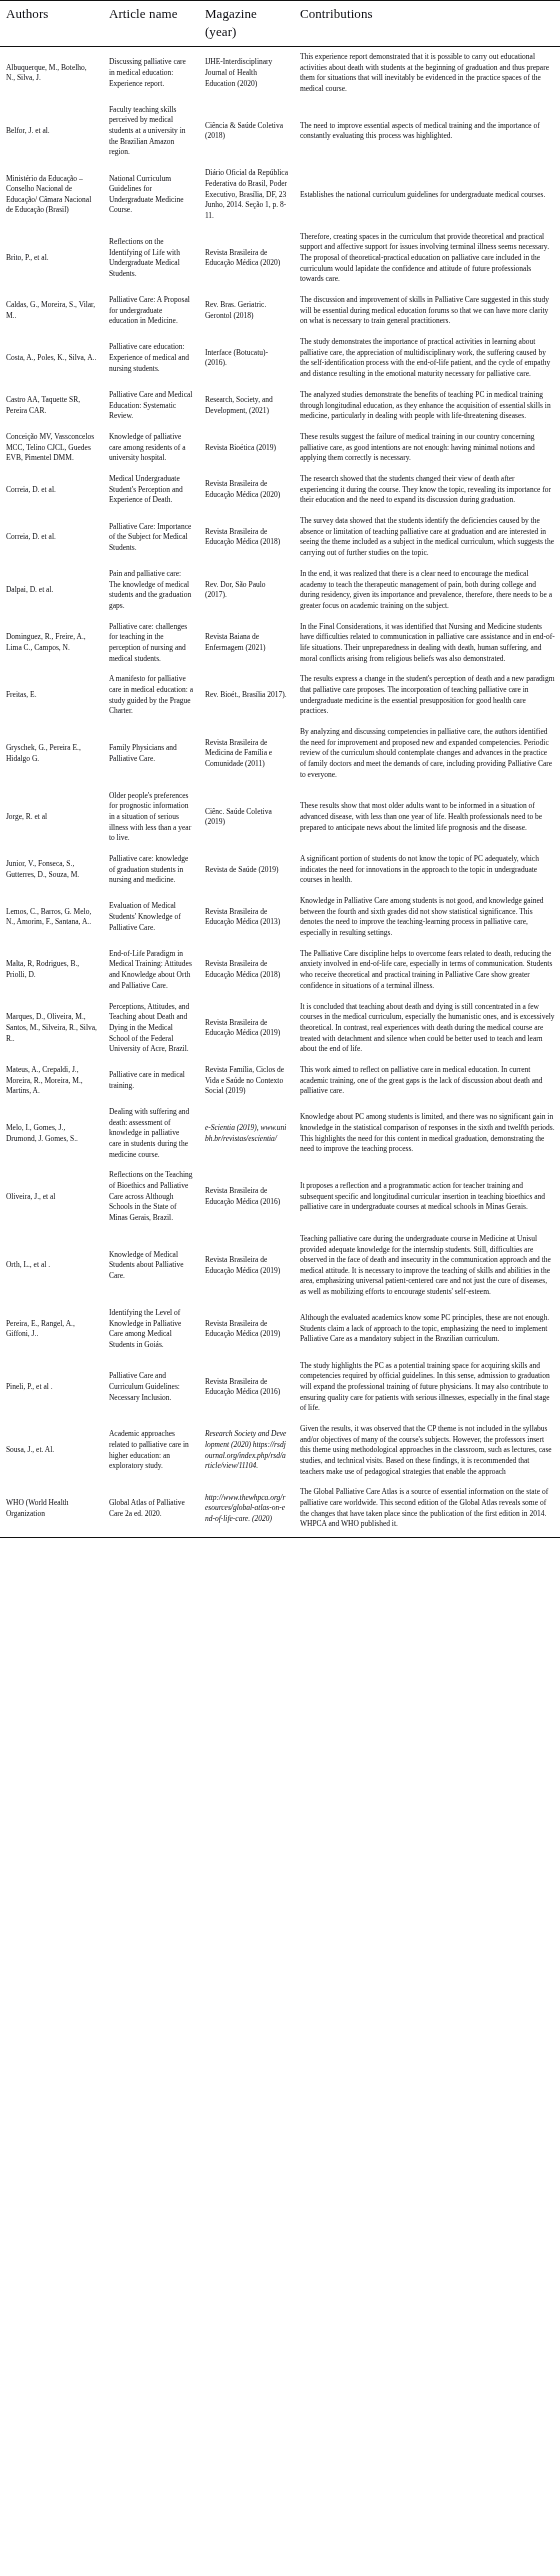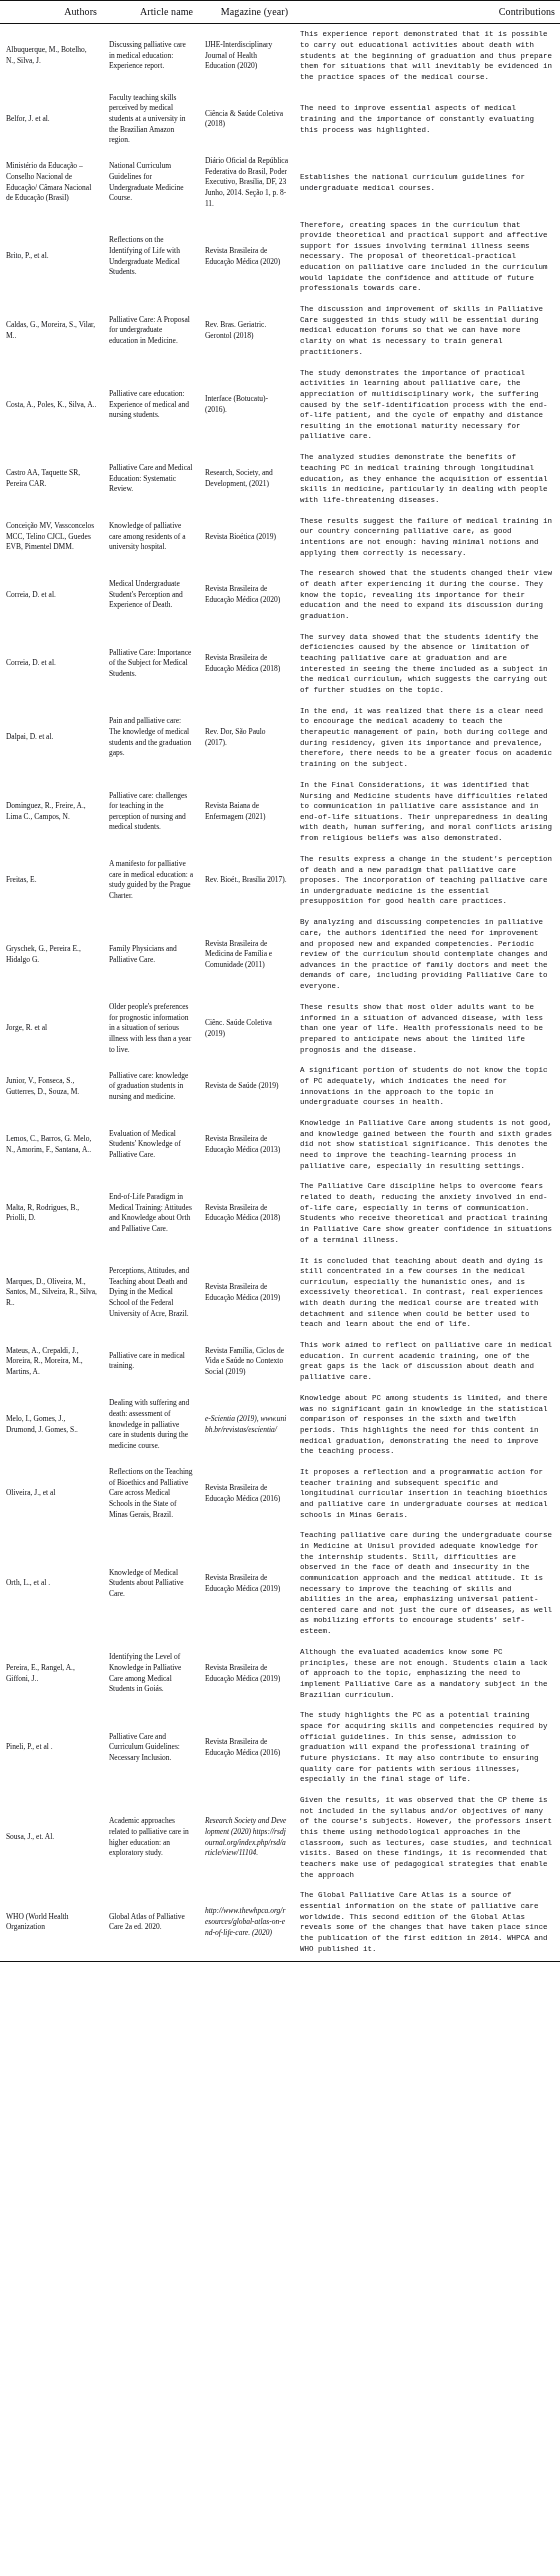--- a/index.html
+++ b/index.html
@@ -19,23 +19,23 @@
     padding: 0;
   }
   table.lit-table {
     border-collapse: collapse;
     width: 561px;
     table-layout: fixed;
     font-size: 7.5px;
     line-height: 1.42;
   }
   table.lit-table thead th {
-    text-align: right;
+    text-align: left;
     font-weight: normal;
-    font-size: 10px;
+    font-size: 13px;
     padding: 3.7px 5.9px 4.4px 5.9px;
     vertical-align: top;
     border-top: 1.8px solid #111111;
     border-bottom: 0.8px solid #111111;
     letter-spacing: 0.1px;
     margin-top: 32px;
   }
   table.lit-table tbody td {
     vertical-align: middle;
     padding: 5.1px 5.9px 5.1px 5.9px;
@@ -51,21 +51,20 @@
   col.c-article { width: 96px; }
   col.c-magazine { width: 95px; }
   col.c-contrib { width: 267px; }
 
   td.authors, td.article, td.magazine {
     padding-right: 4.4px;
   }
   td.contrib {
     padding-left: 6.6px;
     padding-right: 7.3px;
-    font-family: Liberation Mono, monospace;
   }
   .url-cell {
     word-break: break-all;
     font-style: italic;
   }
 </style>
 </head>
 <body>
 
 <div class="table-wrap">
@@ -206,21 +205,21 @@
           <td class="contrib">This work aimed to reflect on palliative care in medical education. In current academic training, one of the great gaps is the lack of discussion about death and palliative care.</td>
         </tr>
         <tr>
           <td class="authors">Melo, I., Gomes, J., Drumond, J. Gomes, S..</td>
           <td class="article">Dealing with suffering and death: assessment of knowledge in palliative care in students during the medicine course.</td>
           <td class="magazine url-cell">e-Scientia (2019), www.unibh.br/revistas/escientia/</td>
           <td class="contrib">Knowledge about PC among students is limited, and there was no significant gain in knowledge in the statistical comparison of responses in the sixth and twelfth periods. This highlights the need for this content in medical graduation, demonstrating the need to improve the teaching process.</td>
         </tr>
         <tr>
           <td class="authors">Oliveira, J., et al</td>
-          <td class="article">Reflections on the Teaching of Bioethics and Palliative Care across Medical Schools in the State of Minas Gerais, Brazil.</td>
+          <td class="article">Reflections on the Teaching of Bioethics and Palliative Care across Although Schools in the State of Minas Gerais, Brazil.</td>
           <td class="magazine">Revista Brasileira de Educação Médica (2016)</td>
           <td class="contrib">It proposes a reflection and a programmatic action for teacher training and subsequent specific and longitudinal curricular insertion in teaching bioethics and palliative care in undergraduate courses at medical schools in Minas Gerais.</td>
         </tr>
         <tr>
           <td class="authors">Orth, L., et al .</td>
           <td class="article">Knowledge of Medical Students about Palliative Care.</td>
           <td class="magazine">Revista Brasileira de Educação Médica (2019)</td>
           <td class="contrib">Teaching palliative care during the undergraduate course in Medicine at Unisul provided adequate knowledge for the internship students. Still, difficulties are observed in the face of death and insecurity in the communication approach and the medical attitude. It is necessary to improve the teaching of skills and abilities in the area, emphasizing universal patient-centered care and not just the cure of diseases, as well as mobilizing efforts to encourage students' self-esteem.</td>
         </tr>
         <tr>

